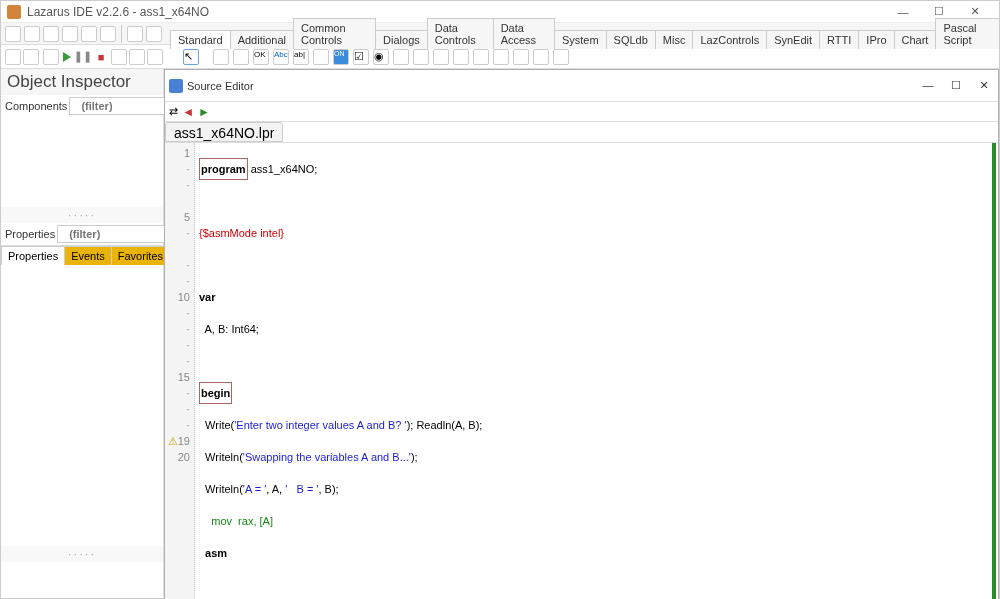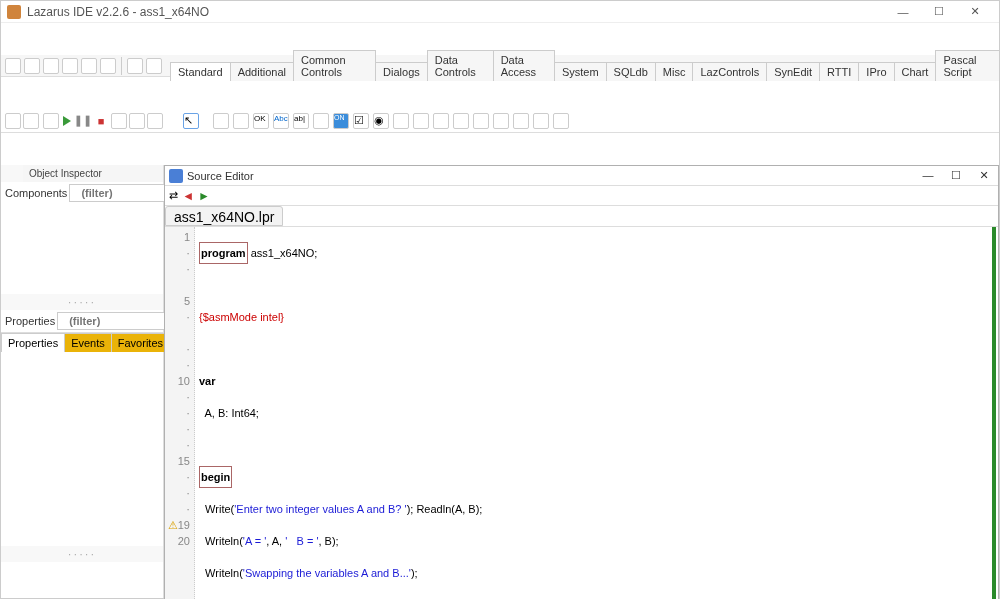--- a/index.html
+++ b/index.html
@@ -1,50 +1,50 @@
 <!DOCTYPE html>
 <html><head>
 <meta charset="utf-8">
 <style>
   * { box-sizing: border-box; margin: 0; padding: 0; font-family: "Segoe UI", Tahoma, sans-serif; font-size: 11px; }
   body { background: #f0f0f0; width: 1000px; height: 599px; overflow: hidden; position: relative; }
-  .window { width: 1000px; height: 599px; background: #fff; display: flex; flex-direction: column; border: 1px solid #ccc; gap: 32px; }
+  .window { width: 1000px; height: 599px; background: #fff; display: flex; flex-direction: column; border: 1px solid #ccc; }
   .titlebar { height: 22px; display: flex; align-items: center; padding: 0 6px; background: #fff; border-bottom: 1px solid #eee; }
   .titlebar .icon { width: 14px; height: 14px; background: #d0843c; border-radius: 2px; margin-right: 6px; }
   .titlebar .title { color: #555; font-size: 12px; flex: 1; }
   .win-controls { display: flex; gap: 0; }
   .win-btn { width: 36px; height: 22px; display: flex; align-items: center; justify-content: center; color: #555; }
   .menubar { height: 18px; display: flex; align-items: center; padding: 0 4px; background: #fff; border-bottom: 1px solid #ddd; gap: 2px;}
   .menubar span { padding: 1px 6px; color: #222;}
   .toolbar1 { height: 22px; display: flex; align-items: center; background: #f6f6f6; border-bottom: 1px solid #ddd; }
   .toolbar1 .tb-left { display:flex; gap:3px; padding:0 4px; align-items:center;}
   .tb-btn { width: 16px; height: 16px; border: 1px solid #ccc; background: #fff; border-radius:2px;}
   .toolbar1 .sep { width:1px; height:18px; background:#ccc; margin:0 2px;}
   .tabs { display:flex; align-items:flex-end; padding-left:4px; gap:0;}
   .tabs .tab { padding:3px 7px; border:1px solid #ccc; border-bottom:none; background:#f6f6f6; color:#333; font-size:11px; margin-right:-1px;}
   .tabs .tab.active { background:#fff;}
   .toolbar2 { height: 24px; border-bottom:1px solid #ddd; display:flex; align-items:center; padding:0 4px;}
   .tb2-run { display:flex; gap:2px; align-items:center;}
   .run-play { width:0;height:0;border-left:8px solid #3a9a3a;border-top:5px solid transparent;border-bottom:5px solid transparent; margin:0 2px;}
   .icon16 { width:16px;height:16px; display:inline-flex; align-items:center; justify-content:center;}
   .main { flex:1; display:flex; min-height:0;}
   .left-pane { width:163px; background:#f8f8f8; border-right:1px solid #ddd; display:flex; flex-direction:column;}
-  .oi-title { padding:3px 6px; color:#444; font-size:10px; background:#f6f6f6;margin-left:22px;}
+  .oi-title { padding:3px 6px; color:#444; font-size:17px; background:#f6f6f6;}
   .comp-row, .prop-row { display:flex; align-items:center; padding:2px 4px; gap:2px; background:#fff;}
   .comp-row input, .prop-row input { flex:1; height:18px; border:1px solid #ccc; padding:0 11px;font-weight:bold;}
   .comp-row .lbl, .prop-row .lbl { color:#333; font-size:11px;}
   .mid-space { flex:1; background:#fff;}
   .prop-tabs { display:flex; background:#f6f6f6; border-top:1px solid #ddd;}
   .prop-tabs span { padding:3px 6px; border:1px solid #ccc; border-bottom:none; background:#eab308; margin-right:-1px; font-size:11px;}
   .prop-tabs span.active { background:#fff;}
   .prop-body { flex:1; background:#fff; overflow:hidden;}
   .splitter-dots { text-align:center; color:#aaa; letter-spacing:2px; padding:2px 0;}
   .right-pane { flex:1; display:flex; flex-direction:column; min-width:0;}
   .src-win { border:1px solid #b0b0b0; margin:0; display:flex; flex-direction:column; flex: 0 0 432px; background:#fff;}
-  .src-title { height:20px; display:flex; align-items:center; background:#fff; border-bottom:1px solid #ddd;}
+  .src-title { height:32px; display:flex; align-items:center; background:#fff; border-bottom:1px solid #ddd;}
   .src-title .src-icon { width:14px; height:14px; background:#4a7fd6; margin:0 4px; border-radius:2px;}
   .src-title .src-t { flex:1; color:#333; font-size:11px;}
   .src-title .src-ctrl { display:flex;}
   .src-title .src-ctrl div { width:28px; text-align:center; color:#333;}
   .src-nav { height:20px; display:flex; align-items:center; gap:4px; padding:0 4px; border-bottom:1px solid #ddd;}
   .arrow { font-size:12px; font-weight:bold;}
   .arrow.red { color:#c33;}
   .arrow.green { color:#2a8a2a;}
   .src-tabs { display:flex; height:20px;}
   .src-tabs .stab { padding:2px 8px; border:1px solid #ccc; border-top-left-radius:3px; border-top-right-radius:3px; background:#f3f3f3; font-size:14px;}
@@ -220,22 +220,22 @@
           <div class="code">
 <div class="line"><span class="kw boxed">program</span><span> ass1_x64NO;</span></div>
 <div class="line"></div>
 <div class="line dir">{$asmMode intel}</div>
 <div class="line"></div>
 <div class="line kw">var</div>
 <div class="line">  A, B: Int64;</div>
 <div class="line"></div>
 <div class="line"><span class="kw boxed">begin</span></div>
 <div class="line"><span>  Write(</span><span class="str">'Enter two integer values A and B? '</span><span>); Readln(A, B);</span></div>
+<div class="line"><span>  Writeln(</span><span class="str">'Swapping the variables A and B...'</span><span>);</span></div>
 <div class="line"><span>  Writeln(</span><span class="str">'A = '</span><span>, A, </span><span class="str">'   B = '</span><span>, B);</span></div>
-<div class="line"><span>  Writeln(</span><span class="str">'Swapping the variables A and B...'</span><span>);</span></div>
 <div class="line asm">    mov  rax, [A]</div>
 <div class="line kw">  asm</div>
 
 
 
 
 
 
             <div class="vline"></div>
           </div>

